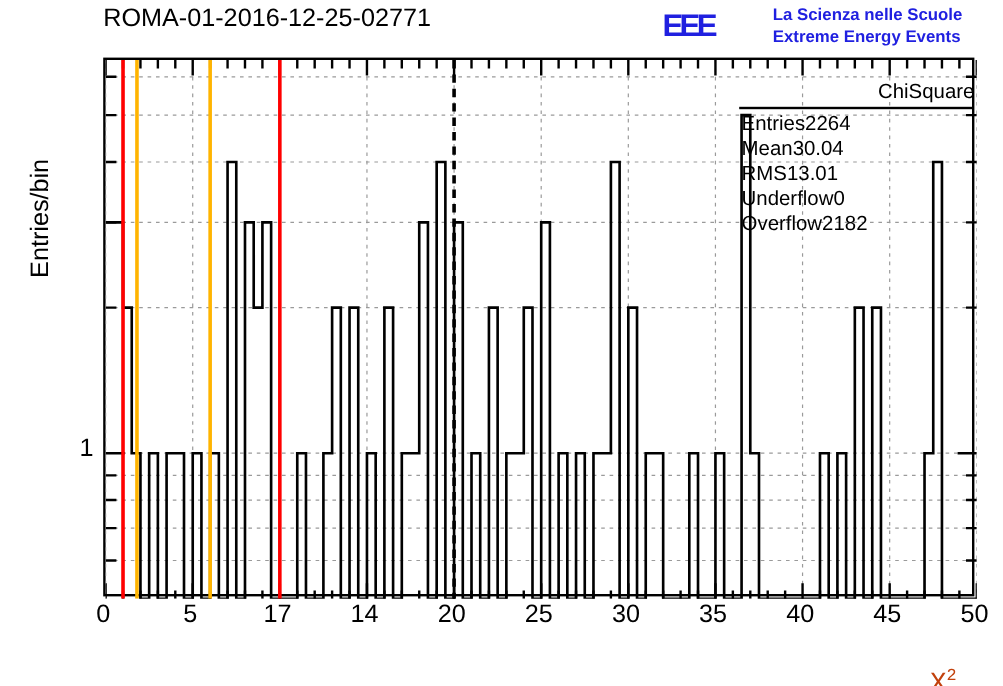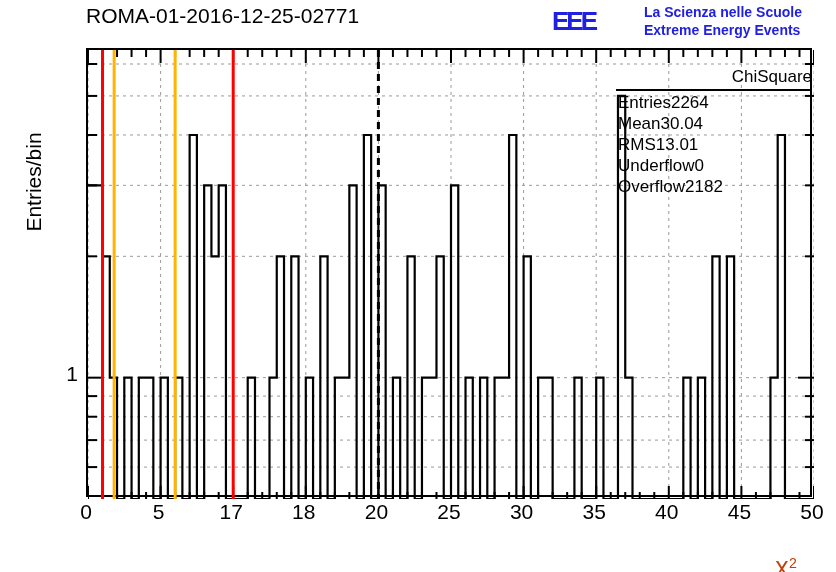--- a/index.html
+++ b/index.html
@@ -287,21 +287,21 @@
         <line x1="87.11999999999999" y1="0" x2="87.11999999999999" y2="449" stroke="#ffb400" stroke-width="3"></line>
         <line x1="145.20000000000002" y1="0" x2="145.20000000000002" y2="449" stroke="#ff0000" stroke-width="3"></line>
         <line x1="290.40000000000003" y1="0" x2="290.40000000000003" y2="449" stroke="#000000" stroke-width="3" stroke-dasharray="7,5"></line>
       </svg>
   </div>
 
   <div id="xticklabels">
       <div class="xtick" style="left: 56px;">0</div>
       <div class="xtick" style="left: 128.6px;">5</div>
       <div class="xtick" style="left: 201.2px;">17</div>
-      <div class="xtick" style="left: 273.8px;">18</div>
+      <div class="xtick" style="left: 273.8px;">14</div>
       <div class="xtick" style="left: 346.4px;">20</div>
       <div class="xtick" style="left: 419px;">25</div>
       <div class="xtick" style="left: 491.6px;">30</div>
       <div class="xtick" style="left: 564.2px;">35</div>
       <div class="xtick" style="left: 636.8px;">40</div>
       <div class="xtick" style="left: 709.4px;">45</div>
       <div class="xtick" style="left: 782px;">50</div>
     </div>
   <div id="yticklabels">
       <div class="ytick" style="left: 38px; top: 361.663px;">1</div>

